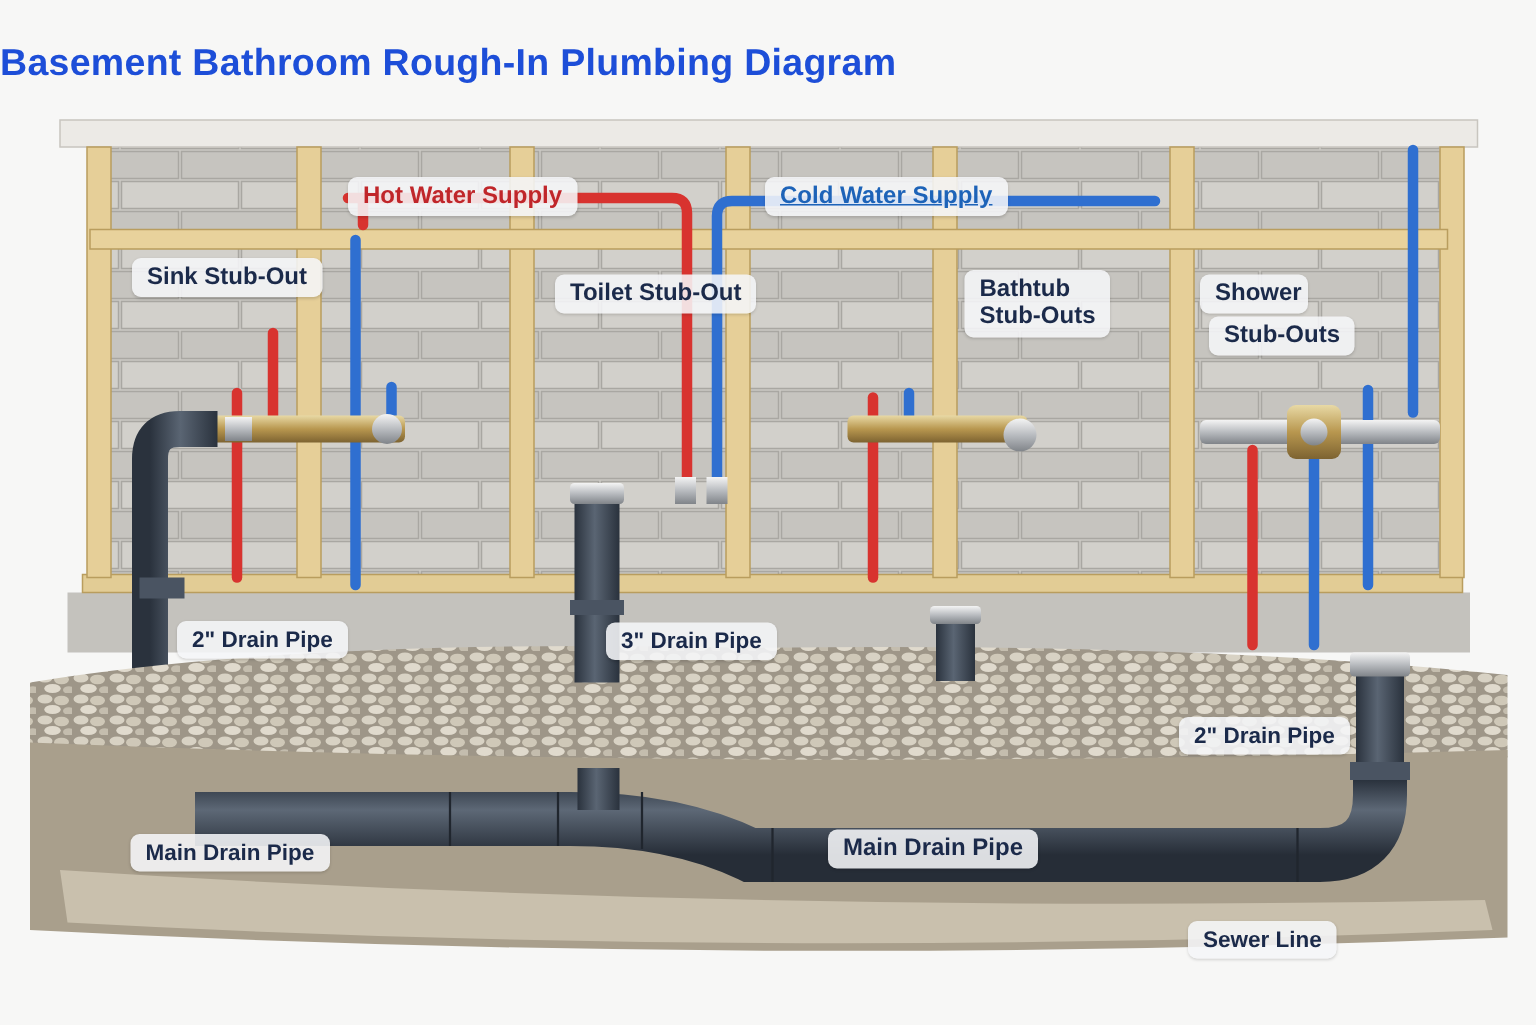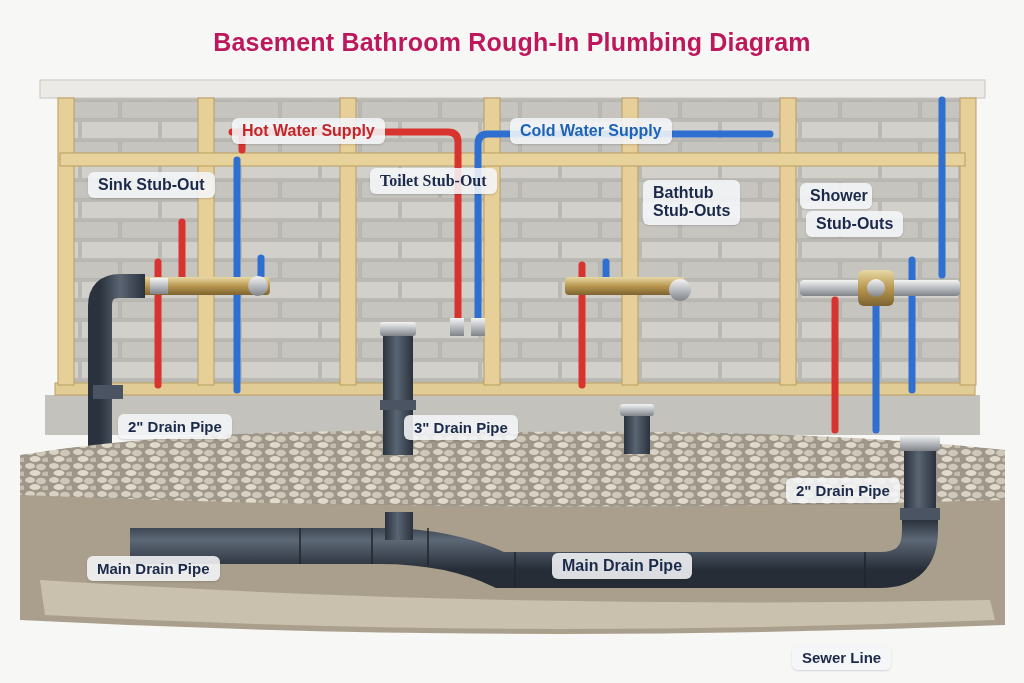--- a/index.html
+++ b/index.html
@@ -1,22 +1,22 @@
 <!DOCTYPE html>
 <html><head>
 <meta charset="utf-8">
 <style>
   html, body { margin:0; padding:0; }
   body { width:1024px; height:683px; overflow:hidden; background:#f7f7f6; position:relative; font-family:"Liberation Sans", sans-serif; }
-  .title { position:absolute; left:0; top:28px; width:1024px; text-align:center; font-size:25px; font-weight:bold; color:#be185d; letter-spacing:0.2px; }
+  .title { position:absolute; left:0; top:28px; width:1024px; font-size:25px; font-weight:bold; color:#1d4ed8; letter-spacing:0.2px; }
   .scene { position:absolute; left:0; top:0; width:1024px; height:683px; }
   .label { position:absolute; background:rgba(245,246,248,0.88); border-radius:6px; font-weight:bold; color:#1b2a4a; font-size:16px; padding:4px 10px; line-height:1.15; box-shadow:0 1px 2px rgba(0,0,0,0.15); white-space:nowrap; }
   .label.small { font-size:15px; }
   .label.hot { color:#c0262a; }
-  .label.cold { color:#1d63b8; }
+  .label.cold { color:#1d63b8;text-decoration:underline; }
   .label.center { text-align:left; }
 </style>
 </head>
 <body>
 
 <svg class="scene" width="1024" height="683" viewBox="0 0 1024 683" xmlns="http://www.w3.org/2000/svg">
   <defs>
     <pattern id="blocks" width="80" height="40" patternUnits="userSpaceOnUse">
       <rect width="80" height="40" fill="#cbc9c4"></rect>
       <rect x="1" y="1" width="78" height="18" fill="#d2d0cb" stroke="#a9a7a2" stroke-width="1"></rect>
@@ -134,27 +134,27 @@
     <line x1="865" y1="552" x2="865" y2="588"></line>
   </g>
 </svg>
 
 <div class="title">Basement Bathroom Rough-In Plumbing Diagram</div>
 
 <div class="label hot" style="left:232px; top:118px;">Hot Water Supply</div>
 <div class="label cold" style="left:510px; top:118px;">Cold Water Supply</div>
 
 <div class="label" style="left:88px; top:172px;">Sink Stub-Out</div>
-<div class="label" style="left:370px; top:168px;font-family:Liberation Serif, serif;">Toilet Stub-Out</div>
+<div class="label" style="left:370px; top:183px;">Toilet Stub-Out</div>
 <div class="label center" style="left:643px; top:180px;">
   <div>Bathtub</div>
   <div>Stub-Outs</div>
 </div>
 <div class="label" style="left:800px; top:183px; padding-right:4px;">Shower</div>
 <div class="label" style="left:806px; top:211px;">Stub-Outs</div>
 
 <div class="label small" style="left:118px; top:414px;">2" Drain Pipe</div>
 <div class="label small" style="left:404px; top:415px;">3" Drain Pipe</div>
 <div class="label small" style="left:786px; top:478px;">2" Drain Pipe</div>
 
 <div class="label small" style="left:87px; top:556px;">Main Drain Pipe</div>
 <div class="label" style="left:552px; top:553px;">Main Drain Pipe</div>
-<div class="label small" style="left:792px; top:614px;margin-top:31px;">Sewer Line</div>
+<div class="label small" style="left:792px; top:614px;">Sewer Line</div>
 
 </body></html>

